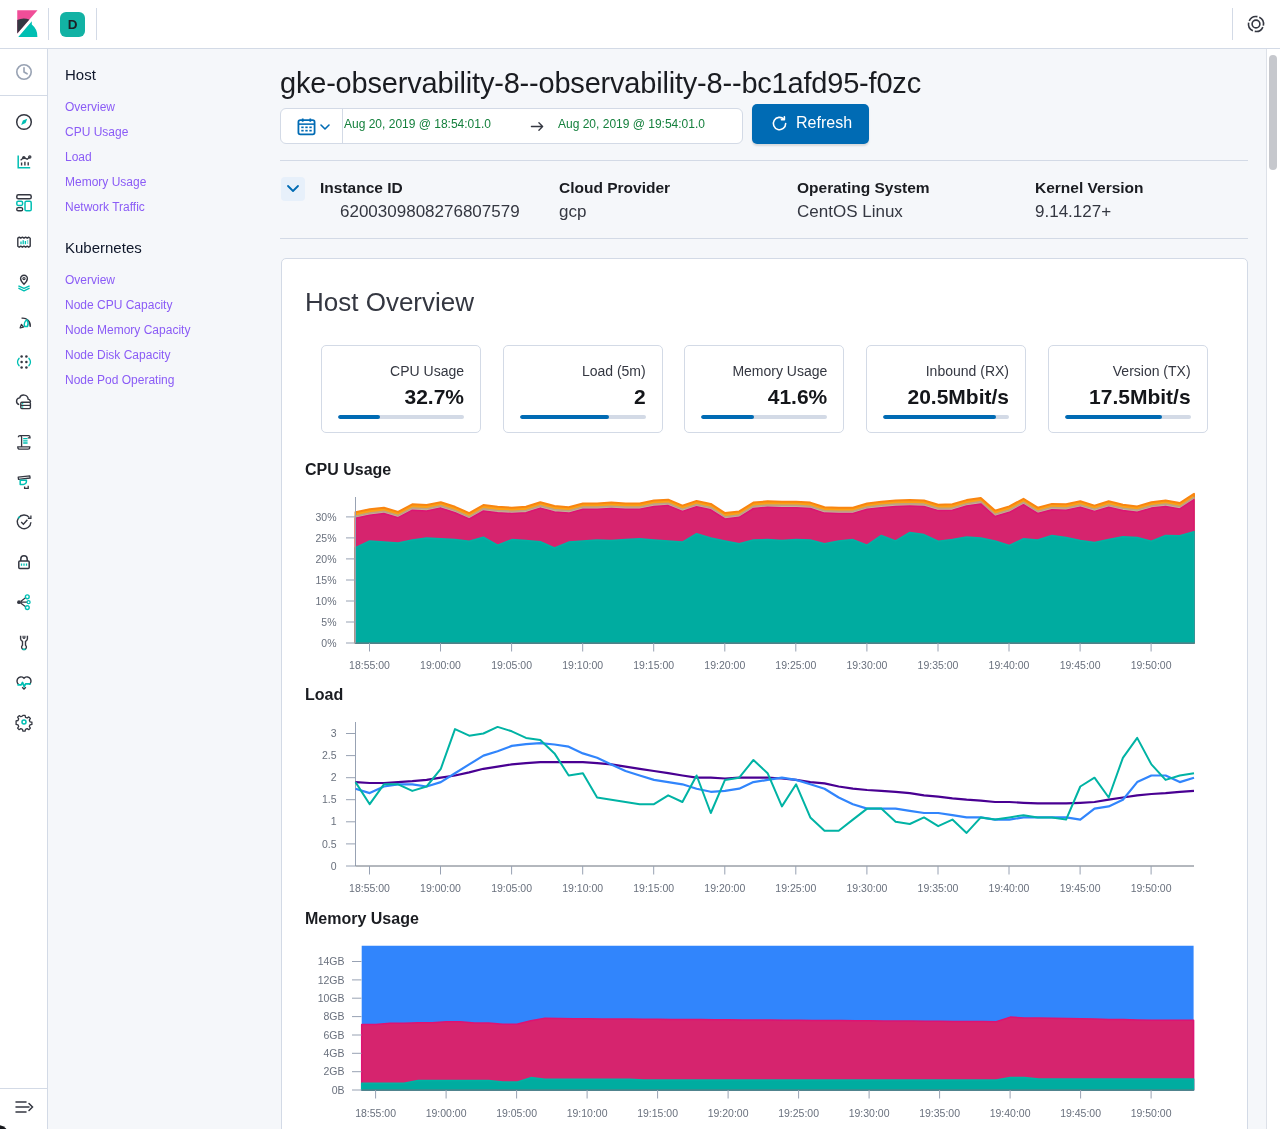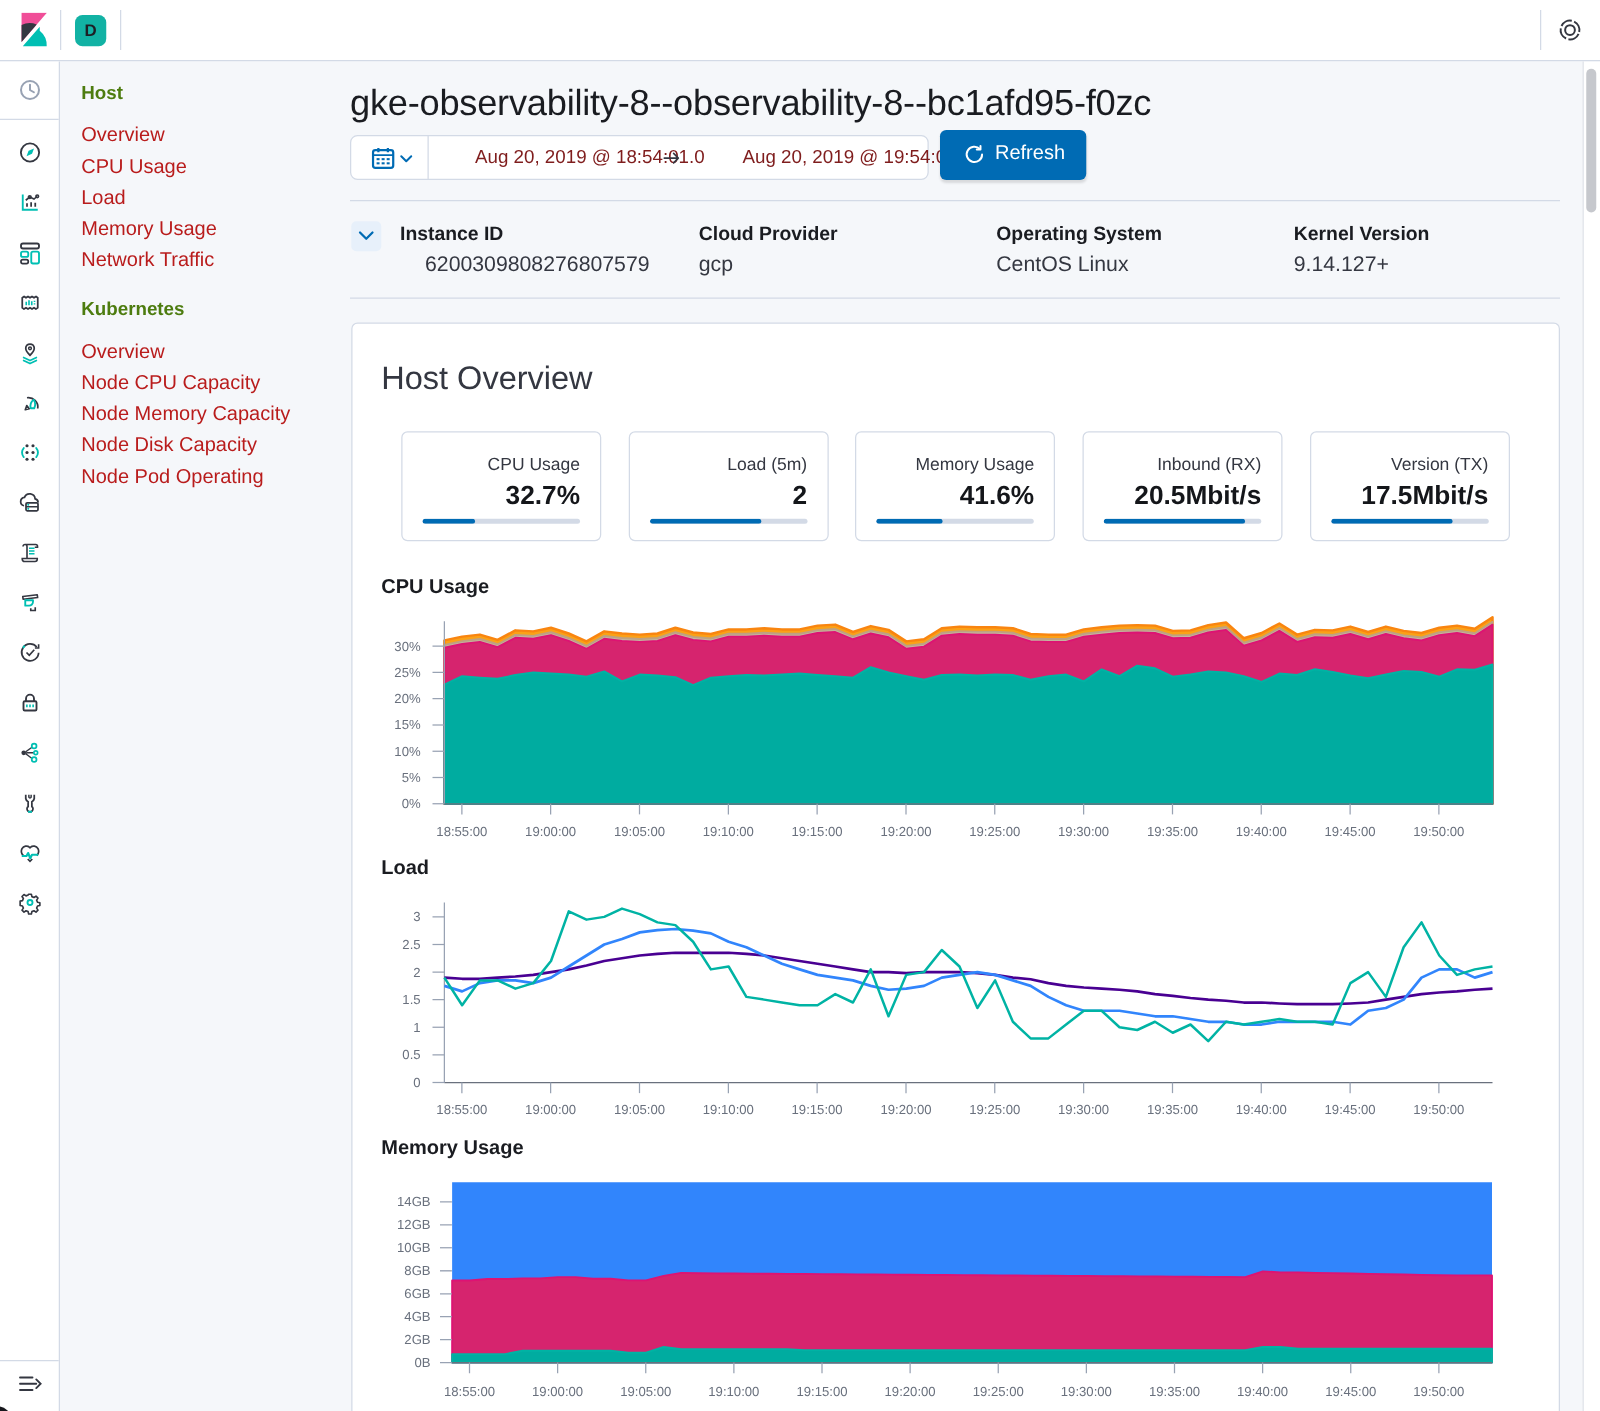--- a/index.html
+++ b/index.html
@@ -6,27 +6,27 @@
 #hdr{position:absolute;left:0;top:0;width:1280px;height:49px;background:#fff;border-bottom:1px solid #d3dae6;z-index:30;}
 .vsep{position:absolute;top:8px;height:32px;width:1px;background:#d3dae6;}
 #dbadge{position:absolute;left:60px;top:12px;width:25px;height:25px;border-radius:6px;background:#12b2a4;color:#1d1e24;font-weight:bold;font-size:13.5px;text-align:center;line-height:25px;}
 #crumbs{position:absolute;left:113px;top:16px;font-size:14px;color:#69707d;}
 #crumbs b{color:#343741;font-weight:600;font-size:14.5px;}
 #crumbs .sl{color:#a9b2bf;margin:0 7px;}
 #rail{position:absolute;left:0;top:49px;width:48px;height:1080px;background:#fff;border-right:1px solid #d3dae6;z-index:20;}
 #railtopline{position:absolute;left:0;top:95px;z-index:21;width:47px;height:1px;background:#d3dae6;}
 #railbotline{position:absolute;left:0;top:1088px;z-index:21;width:47px;height:1px;background:#d3dae6;}
 .ic{position:absolute;z-index:22;}
-.navhead{position:absolute;left:17px;font-size:15px;font-weight:700;color:#4d7c0f;}
-.navitem{position:absolute;left:17px;font-size:16px;color:#b91c1c;}
+.navhead{position:absolute;left:17px;font-size:15px;font-weight:400;color:#0f172a;}
+.navitem{position:absolute;left:17px;font-size:12px;color:#8b5cf6;}
 #nav{position:absolute;left:48px;top:49px;width:232px;height:1080px;}
 h1{position:absolute;left:280px;top:67px;font-size:29px;font-weight:400;color:#1a1c21;letter-spacing:-0.2px;}
 #datebox{position:absolute;left:280px;top:108px;width:463px;height:36px;background:#fff;border:1px solid #d3dae6;border-radius:6px;}
 #dateseg{position:absolute;left:342px;top:108px;width:1px;height:36px;background:#d3dae6;}
-.dtxt{position:absolute;top:117px;font-size:15px;color:#7f1d1d;padding-left:36px;}
+.dtxt{position:absolute;top:117px;font-size:12px;color:#15803d;}
 #refresh{position:absolute;left:752px;top:104px;width:117px;height:40px;background:#006bb4;border-radius:5px;color:#fff;box-shadow:0 2px 2px rgba(0,0,0,.12);}
 #refresh span{position:absolute;left:44px;top:10px;font-size:16px;font-weight:400;}
 .hr{position:absolute;left:280px;width:968px;height:1px;background:#d3dae6;}
 #chevbtn{position:absolute;left:281px;top:177px;width:24px;height:24px;border-radius:4px;background:#e7f0fa;}
 .mlab{position:absolute;top:179px;font-size:15.5px;font-weight:700;color:#1a1c21;}
 .mval{position:absolute;top:202px;font-size:17px;color:#343741;}
 #panel{position:absolute;left:281px;top:258px;width:967px;height:900px;background:#fff;border:1px solid #d3dae6;border-radius:5px;z-index:1;}
 #hovtitle{position:absolute;left:305px;top:287px;font-size:26px;color:#343741;z-index:2;}
 .card{position:absolute;top:345px;width:160px;height:88px;background:#fff;border:1px solid #d3dae6;border-radius:5px;z-index:2;}
 .clab{position:absolute;right:16px;top:17px;font-size:14px;color:#343741;}

